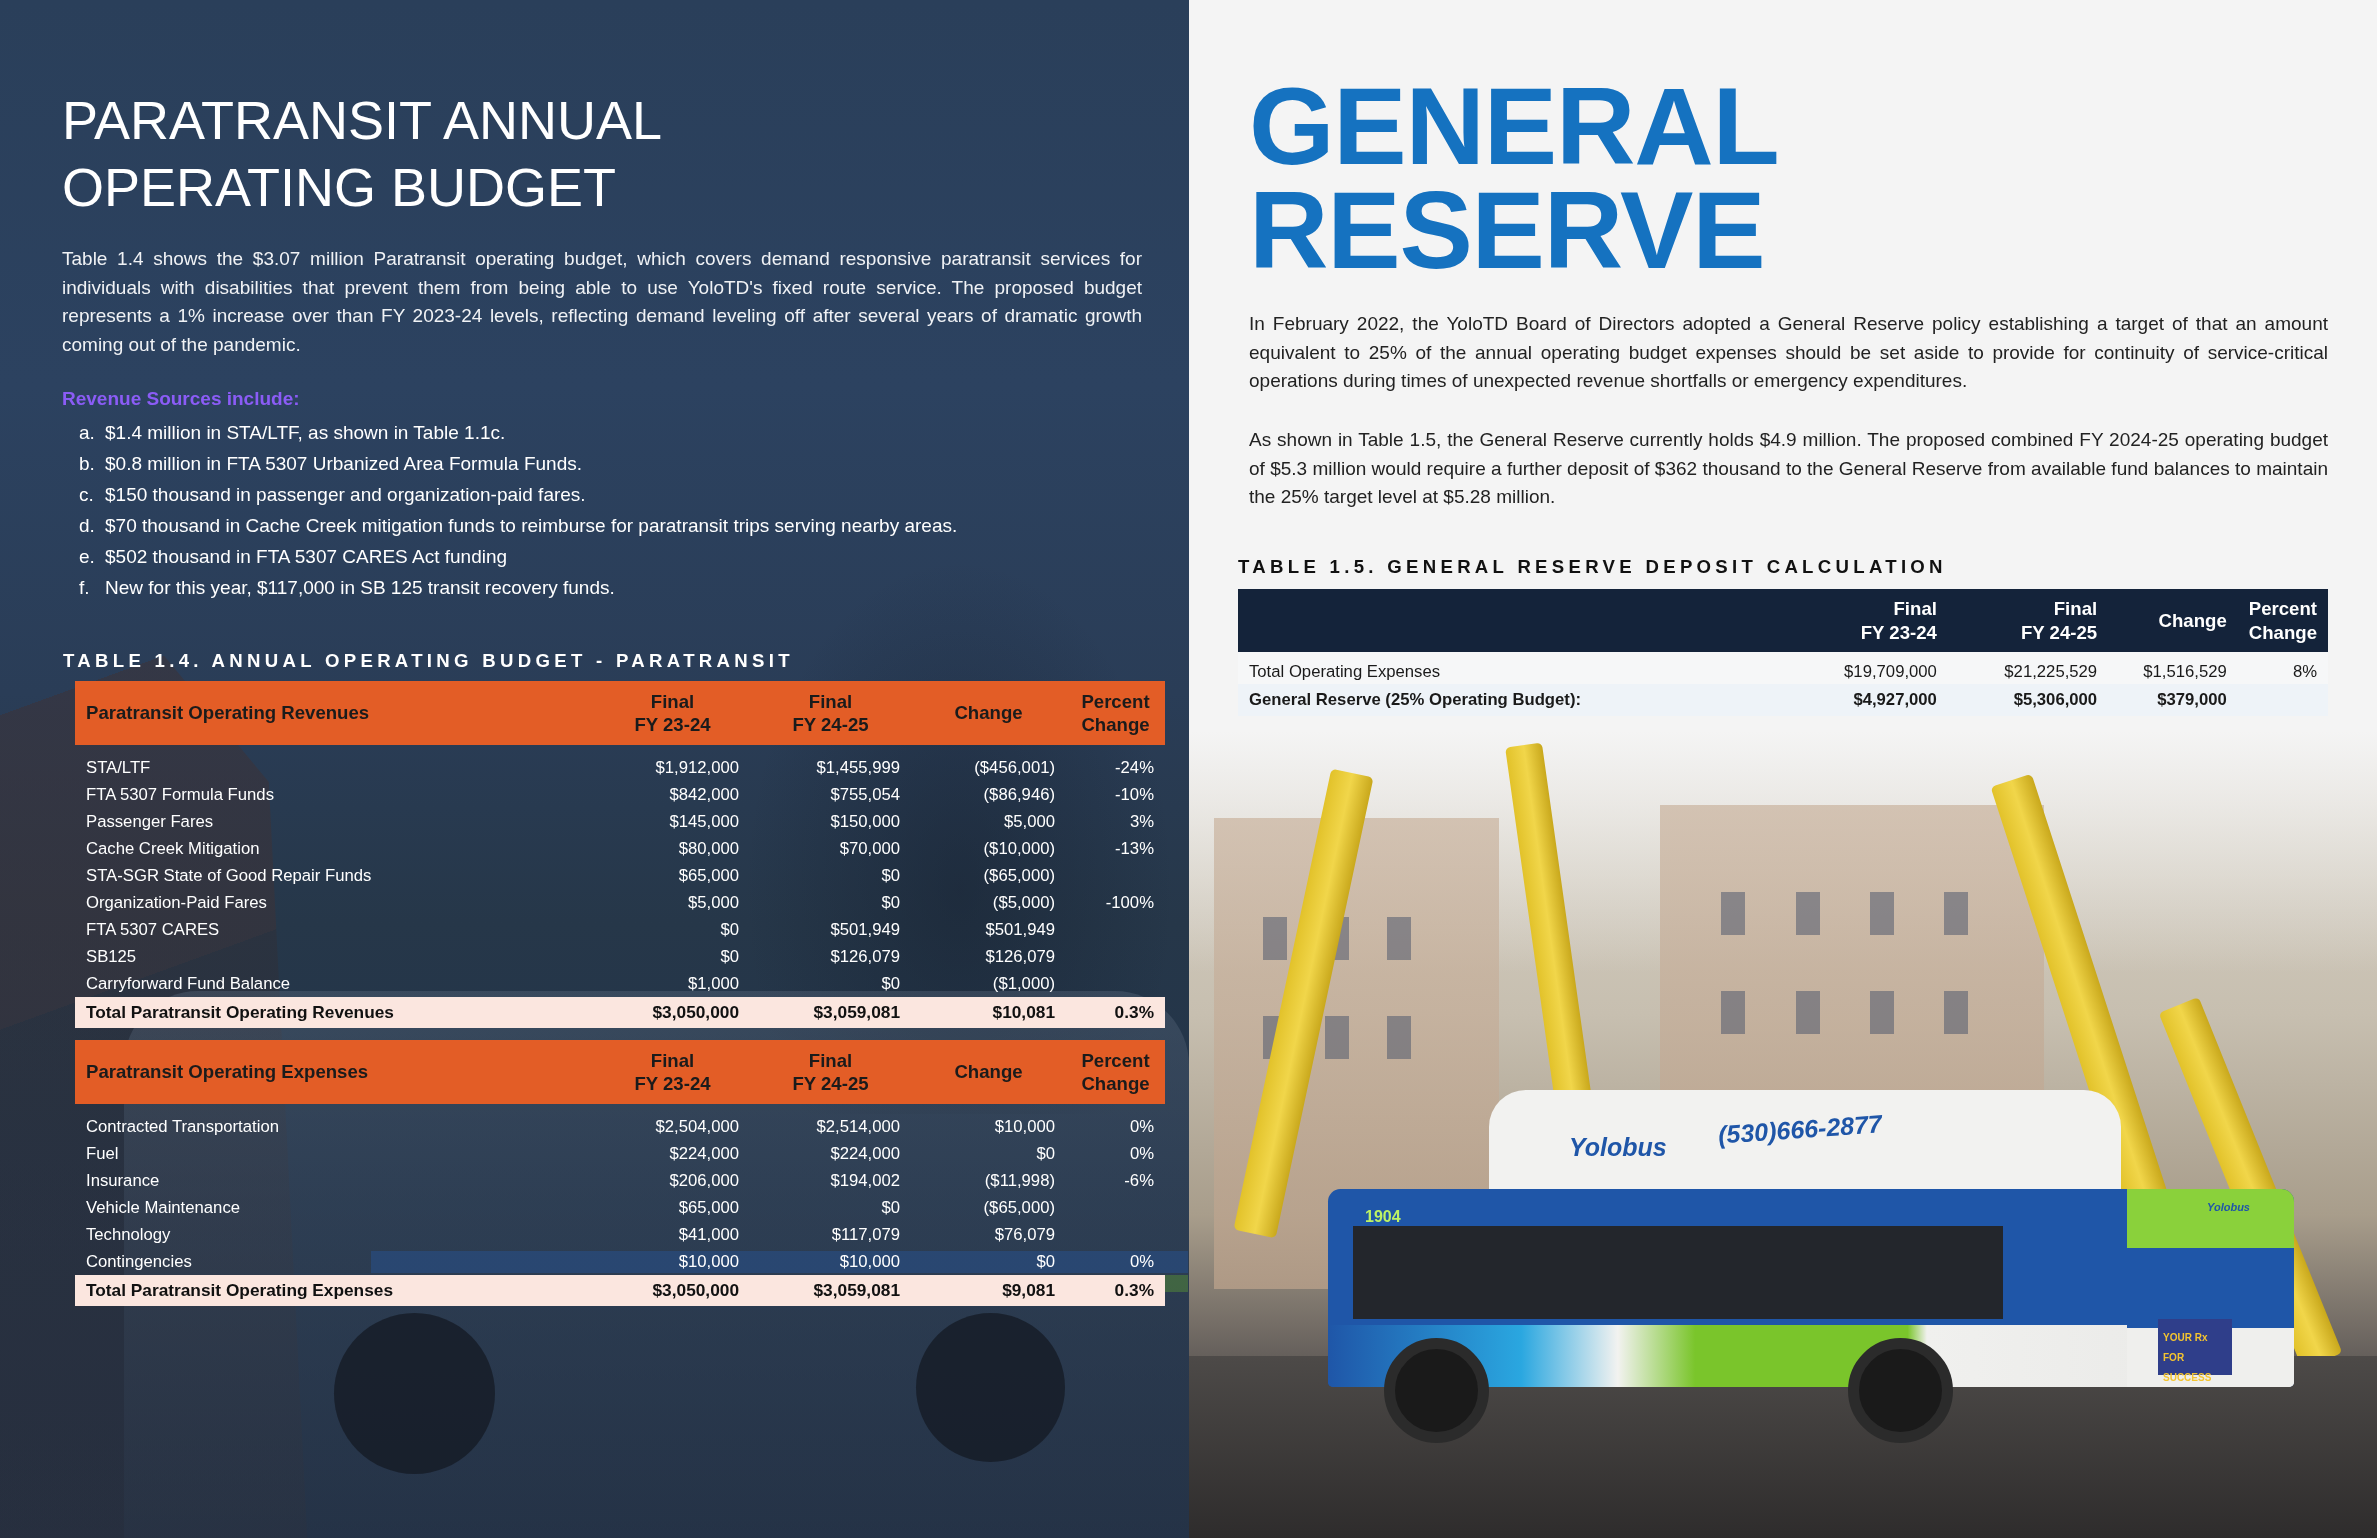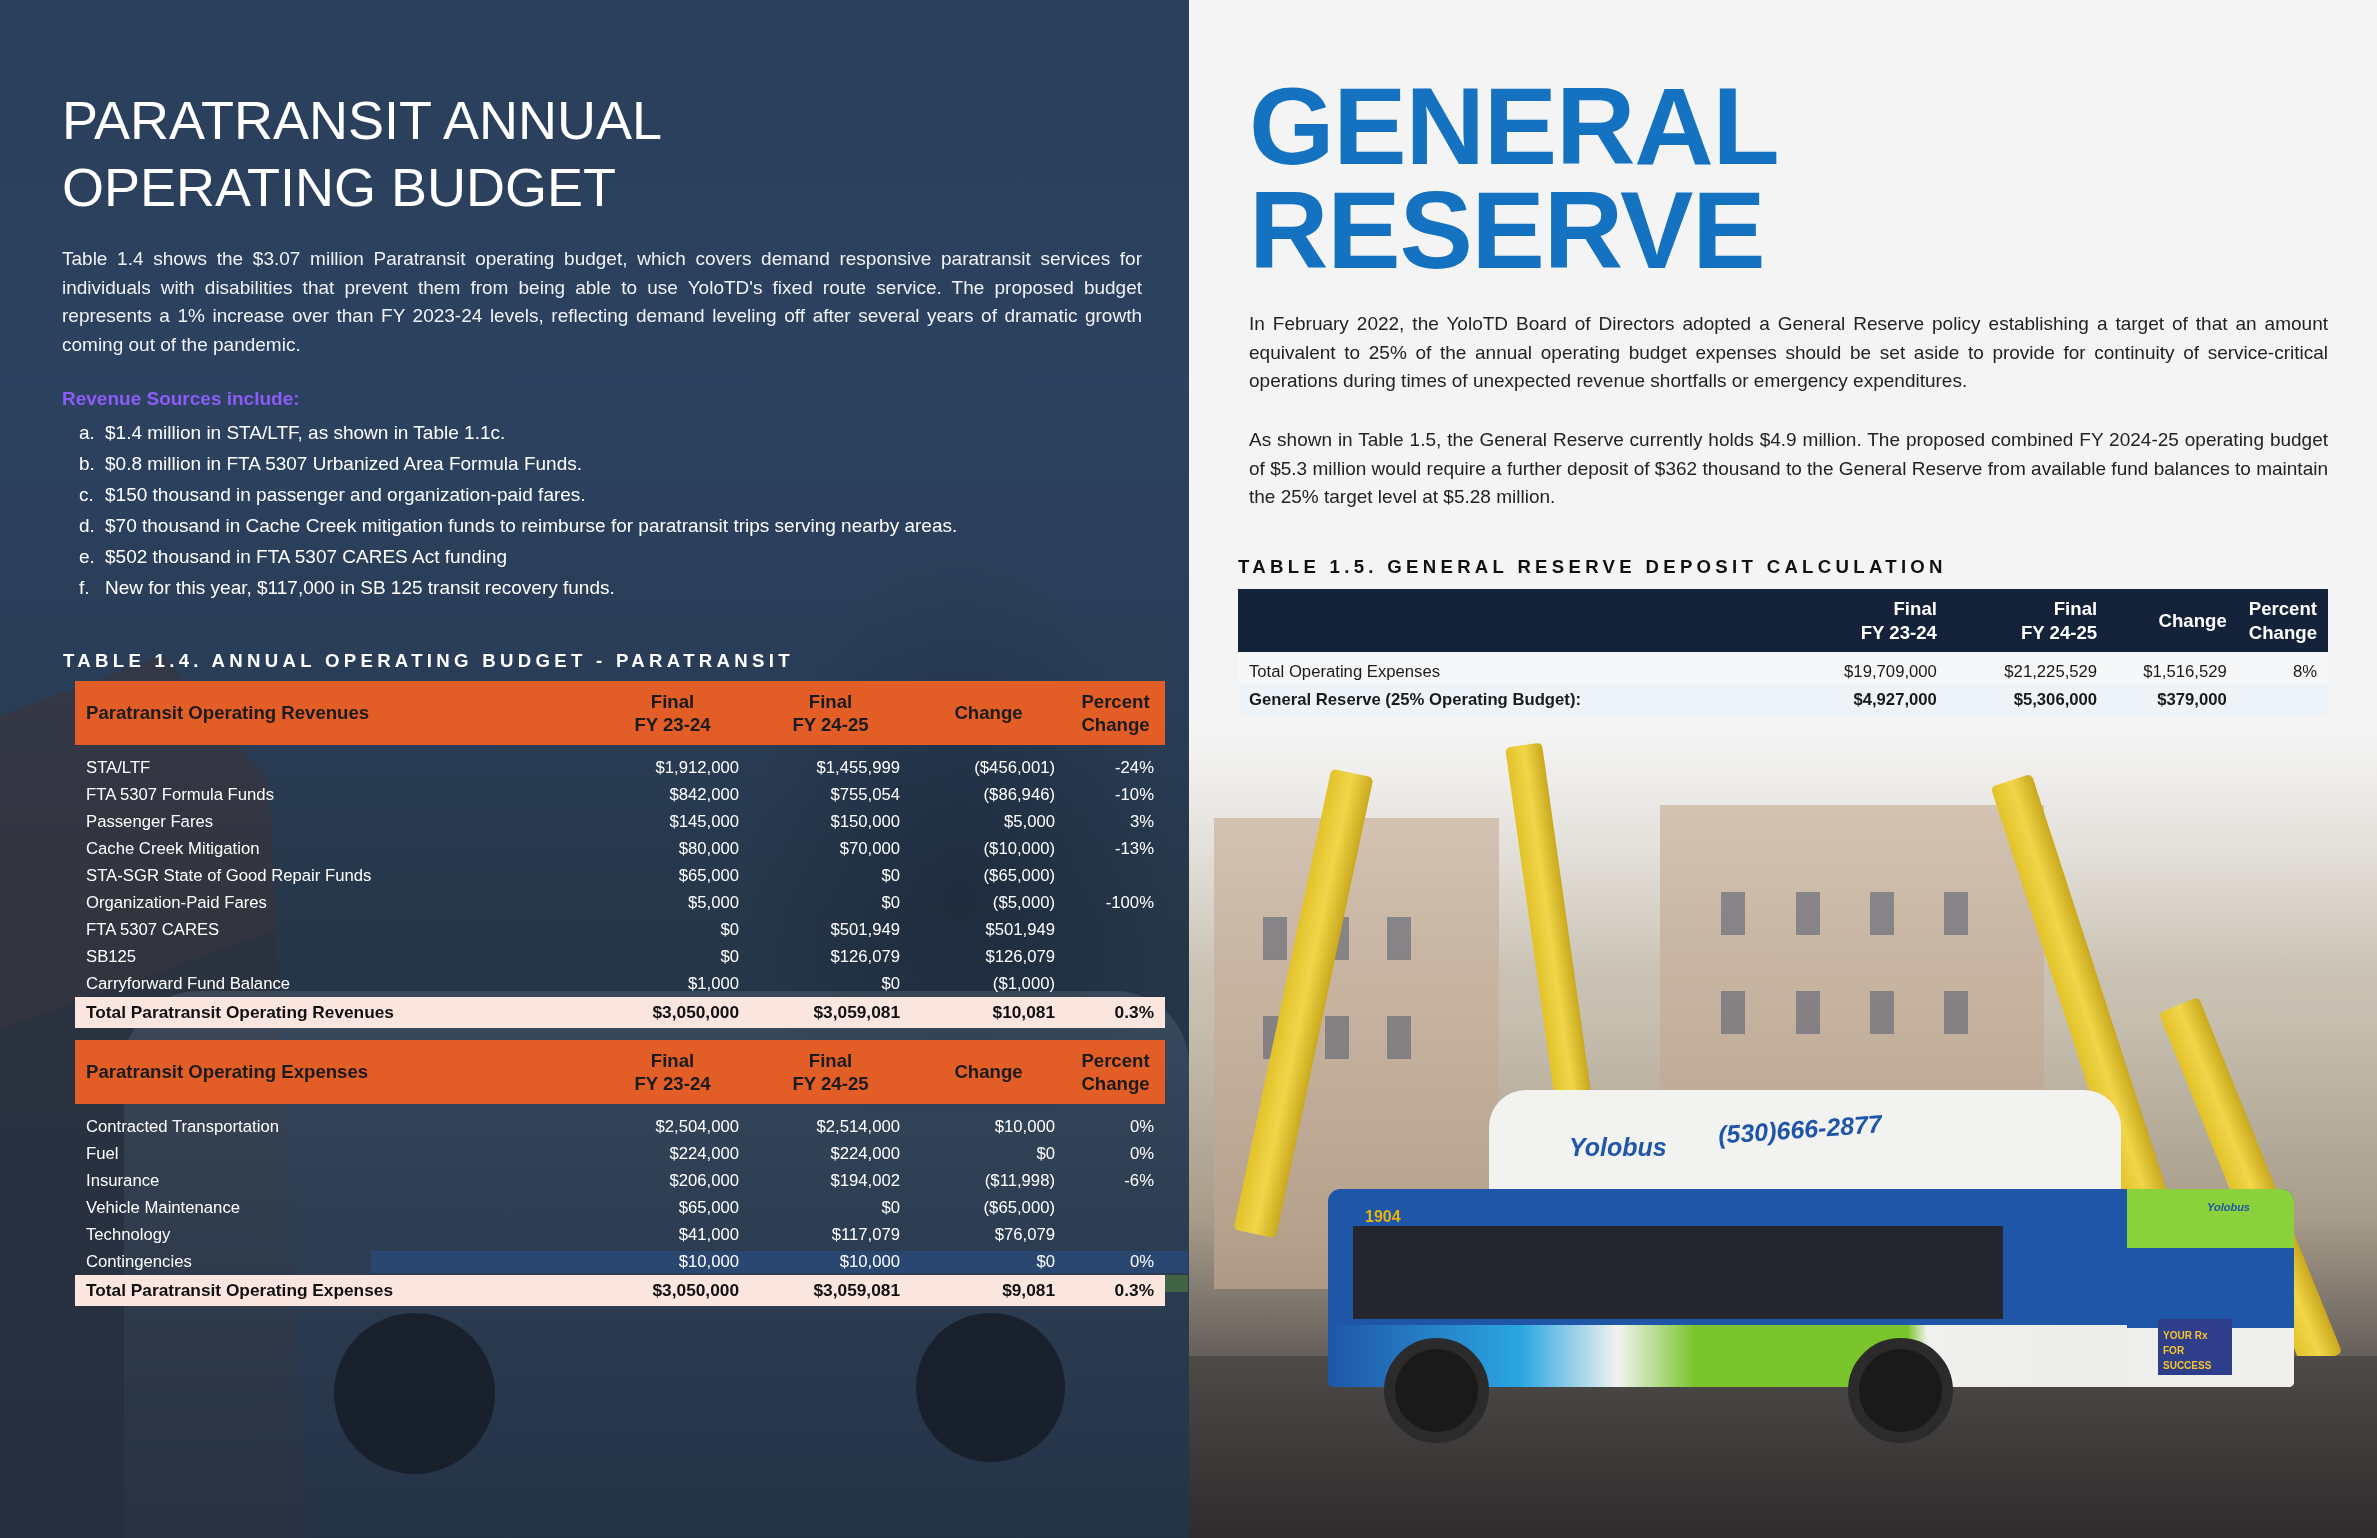--- a/index.html
+++ b/index.html
@@ -129,22 +129,22 @@
     position: absolute; left: 0; top: 136px; width: 966px; height: 62px;
     background: linear-gradient(90deg, #1f56a8 0%, #2aa7e0 20%, #f2f2f0 30%, #7ac52b 38%, #7ac52b 60%, #f0f0ee 62%, #e8e8e6 100%);
   }
   .bus-rear {
     position: absolute; left: 799px; top: 0; width: 167px; height: 198px;
     background: linear-gradient(180deg, #8ad13b 0%, #8ad13b 30%, #1f56a8 30%, #1f56a8 70%, #efefed 70%);
   }
   .bus-wheel { position: absolute; width: 105px; height: 105px; border-radius: 50%; background: #1a1a1a; top: 248px; border: 11px solid #2b2b2b; }
   .bus-logo { position: absolute; left: 241px; top: 43px; color: #1f56a8; font-weight: 700; font-style: italic; font-size: 25px; }
   .bus-phone { position: absolute; left: 390px; top: 25px; color: #1f56a8; font-weight: 700; font-style: italic; font-size: 25px; transform: rotate(-4deg); }
-  .bus-number { position: absolute; left: 37px; top: 18.6px; color: #eab308; font-weight: 700; font-size: 16px; }
-  .bus-ad { position: absolute; left: 830px; top: 130px; width: 74px; height: 56px; background: #2f3e8a; color: #f4c430; font-weight: 700; font-size: 10px; line-height: 15px; padding: 8.7px 5px; }
+  .bus-number { position: absolute; left: 37px; top: 18.6px; color: #bef264; font-weight: 700; font-size: 16px; }
+  .bus-ad { position: absolute; left: 830px; top: 130px; width: 74px; height: 56px; background: #2f3e8a; color: #f4c430; font-weight: 700; font-size: 10px; line-height: 20px; padding: 8.7px 5px; }
   .bus-rearlogo { position: absolute; left: 879px; top: 12.4px; color: #1f56a8; font-weight: 700; font-style: italic; font-size: 11px; }
 
   .right-title {
     position: absolute; left: 1249px; top: 74px;
     color: #1572c0; font-weight: 700; font-size: 110px; line-height: 104px;
     letter-spacing: -1.2px;
   }
   .right-para {
     position: absolute; left: 1249px; width: 1079px;
     color: #222; font-size: 19px; line-height: 28.5px; text-align: justify;

